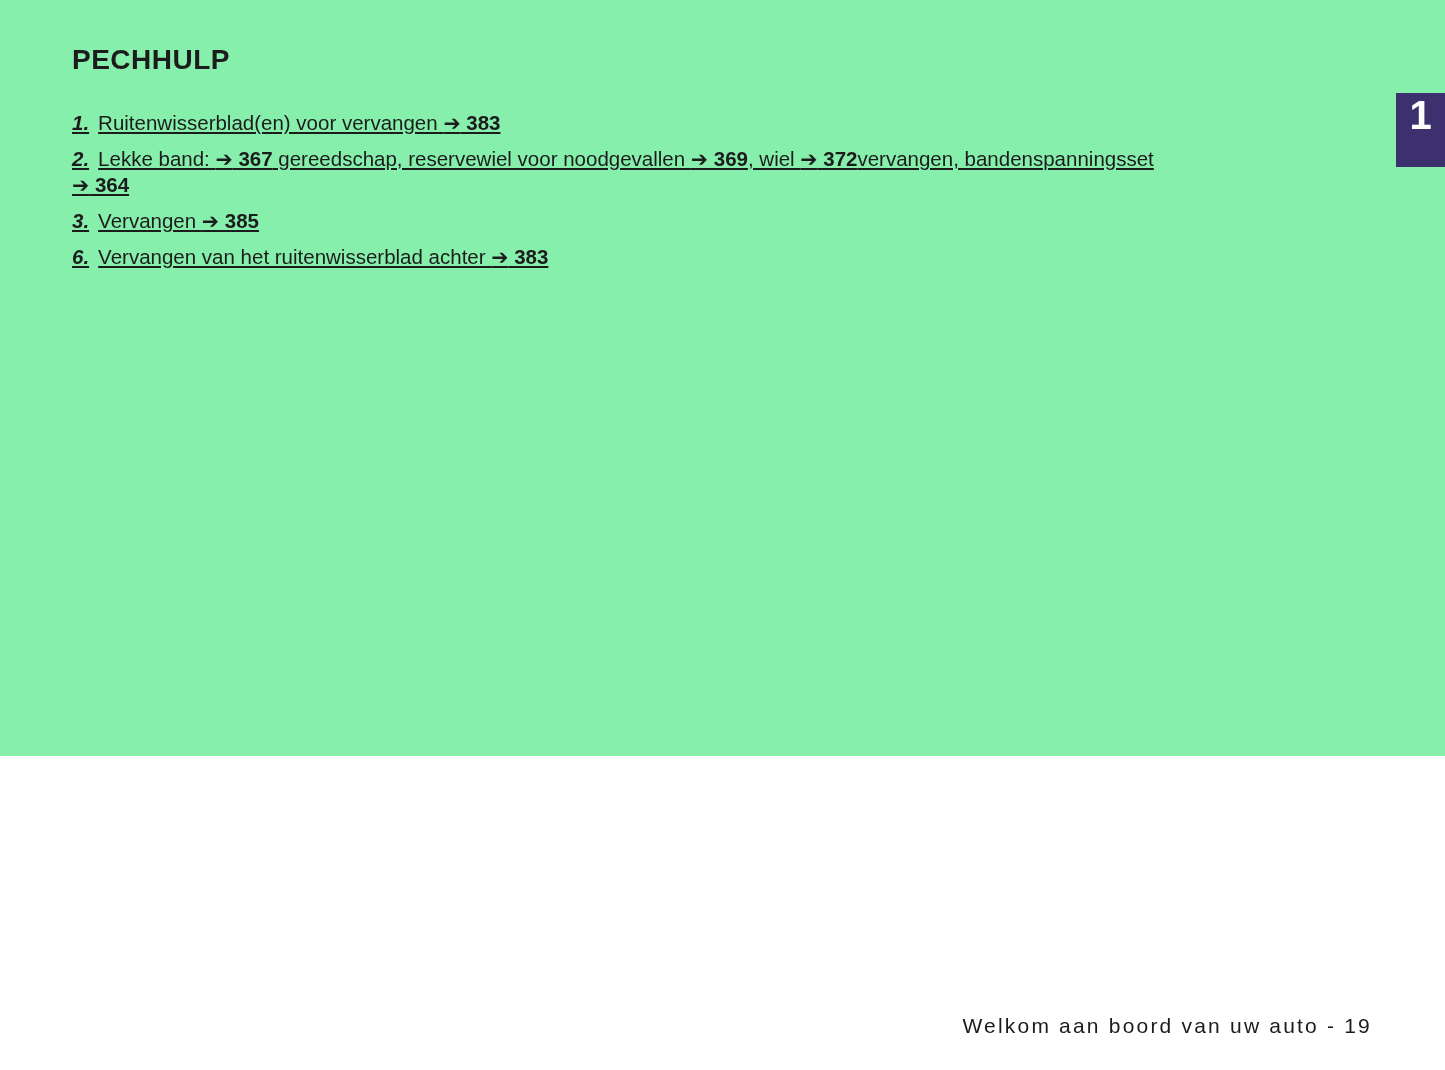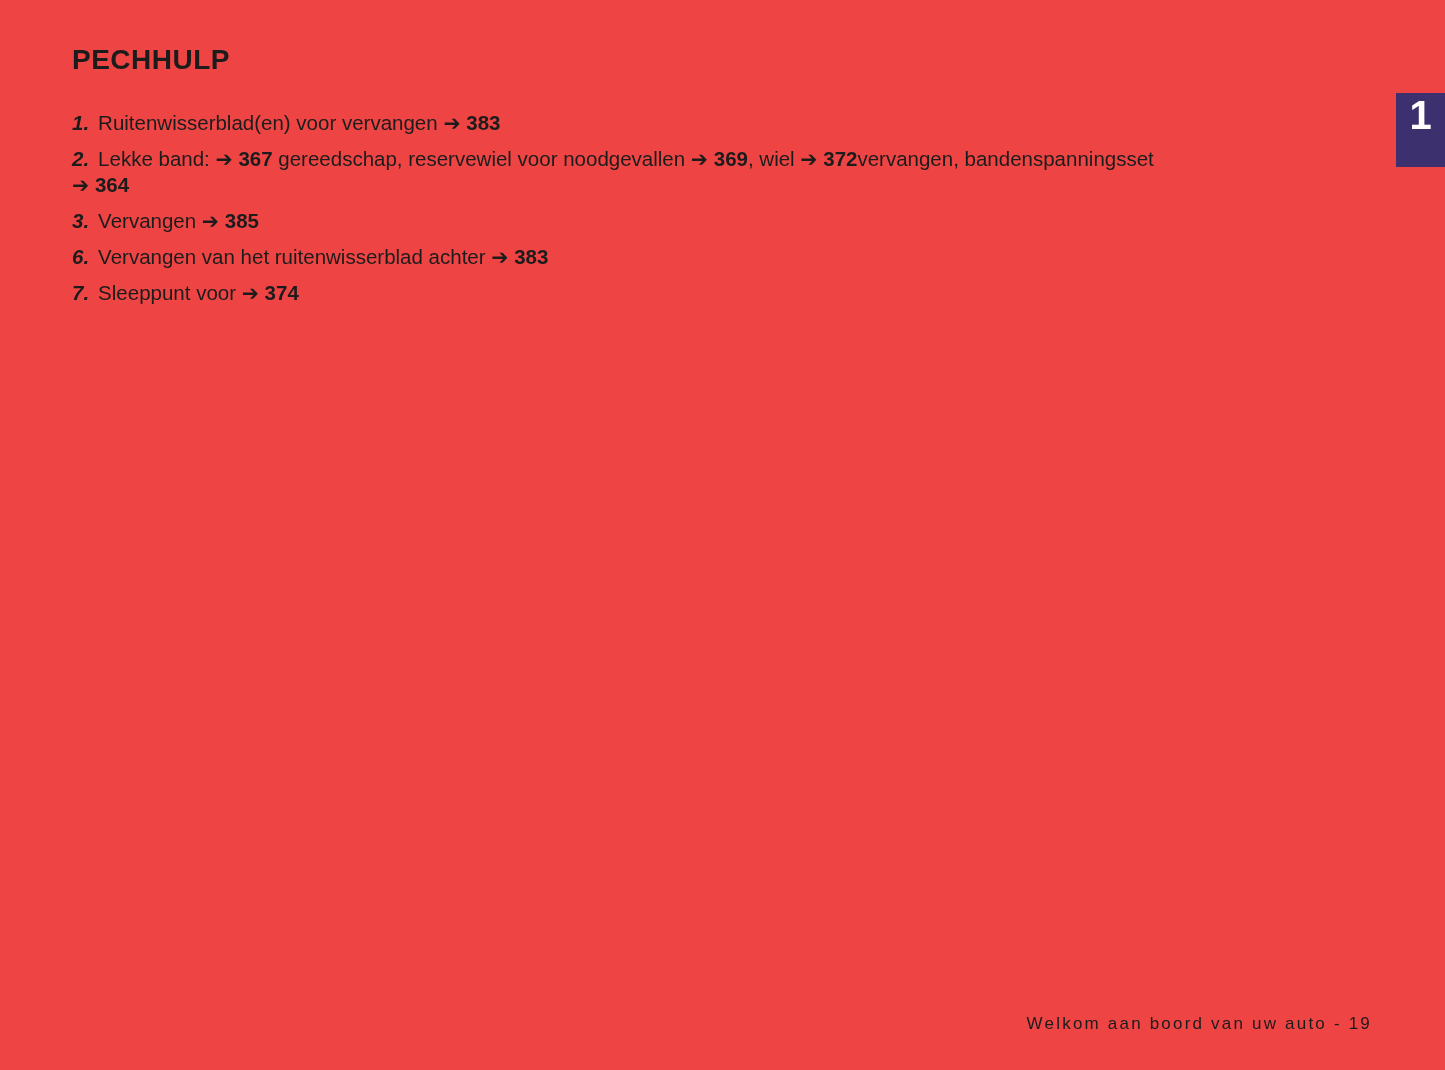--- a/index.html
+++ b/index.html
@@ -4,39 +4,40 @@
 <style>
   * { margin: 0; padding: 0; box-sizing: border-box; }
   html, body {
     width: 1445px; height: 1070px;
     background: #ffffff;
     overflow: hidden;
     font-family: "Liberation Sans", "DejaVu Sans", sans-serif;
   }
   .page {
     position: relative;
-    width: 1445px; height: 1070px;
-    background: #ef4444;
+    width: 1445px; height: 756px;
+    background: #86efac;
     color: var(--text, #1c1c1c);
   }
   .content {
     position: absolute;
     left: 72px; top: 44px;
     width: 1280px;
   }
   .page-title {
     font-size: 28px;
     font-weight: 700;
     letter-spacing: 0.5px;
     color: var(--text, #1c1c1c);
     margin-bottom: 34px;
   }
   .breakdown-list {
     font-size: 20.5px;
     line-height: 25px;
+    text-decoration: underline;
   }
   .list-item {
     margin-bottom: 10px;
   }
   .num {
     font-weight: 700;
     font-style: italic;
     margin-right: 9px;
   }
   .ref {
@@ -58,39 +59,38 @@
     justify-content: center;
     align-items: flex-start;
     padding-top: 2px;
     font-size: 40px;
     font-weight: 700;
     line-height: 1;
   }
   .footer {
     position: absolute;
     top: 1014px; right: 73px;
-    font-size: 17px;
+    font-size: 21px;
     letter-spacing: 2.2px;
     color: var(--text, #1c1c1c);
   }
 </style>
 </head>
 <body>
 
 <div class="page">
 
   <div class="content">
     <div class="page-title">PECHHULP</div>
 
     <div class="breakdown-list">
         <div class="list-item"><span class="num">1.</span><span>Ruitenwisserblad(en) voor vervangen </span><span class="ref"><span class="arrow">➔</span><span>&nbsp;383</span></span></div>
         <div class="list-item"><span class="num">2.</span><span>Lekke band: </span><span class="ref"><span class="arrow">➔</span><span>&nbsp;367</span></span><span> gereedschap, reservewiel voor noodgevallen </span><span class="ref"><span class="arrow">➔</span><span>&nbsp;369</span></span><span>, wiel </span><span class="ref"><span class="arrow">➔</span><span>&nbsp;372</span></span><span>vervangen, bandenspanningsset</span><br><span class="ref"><span class="arrow">➔</span><span>&nbsp;364</span></span></div>
         <div class="list-item"><span class="num">3.</span><span>Vervangen </span><span class="ref"><span class="arrow">➔</span><span>&nbsp;385</span></span></div>
         <div class="list-item"><span class="num">6.</span><span>Vervangen van het ruitenwisserblad achter </span><span class="ref"><span class="arrow">➔</span><span>&nbsp;383</span></span></div>
-        <div class="list-item"><span class="num">7.</span><span>Sleeppunt voor </span><span class="ref"><span class="arrow">➔</span><span>&nbsp;374</span></span></div>
       </div>
   </div>
 
   <div class="section-tab">
     <span>1</span>
   </div>
 
   <div class="footer">Welkom aan boord van uw auto - 19</div>
 
 </div>

